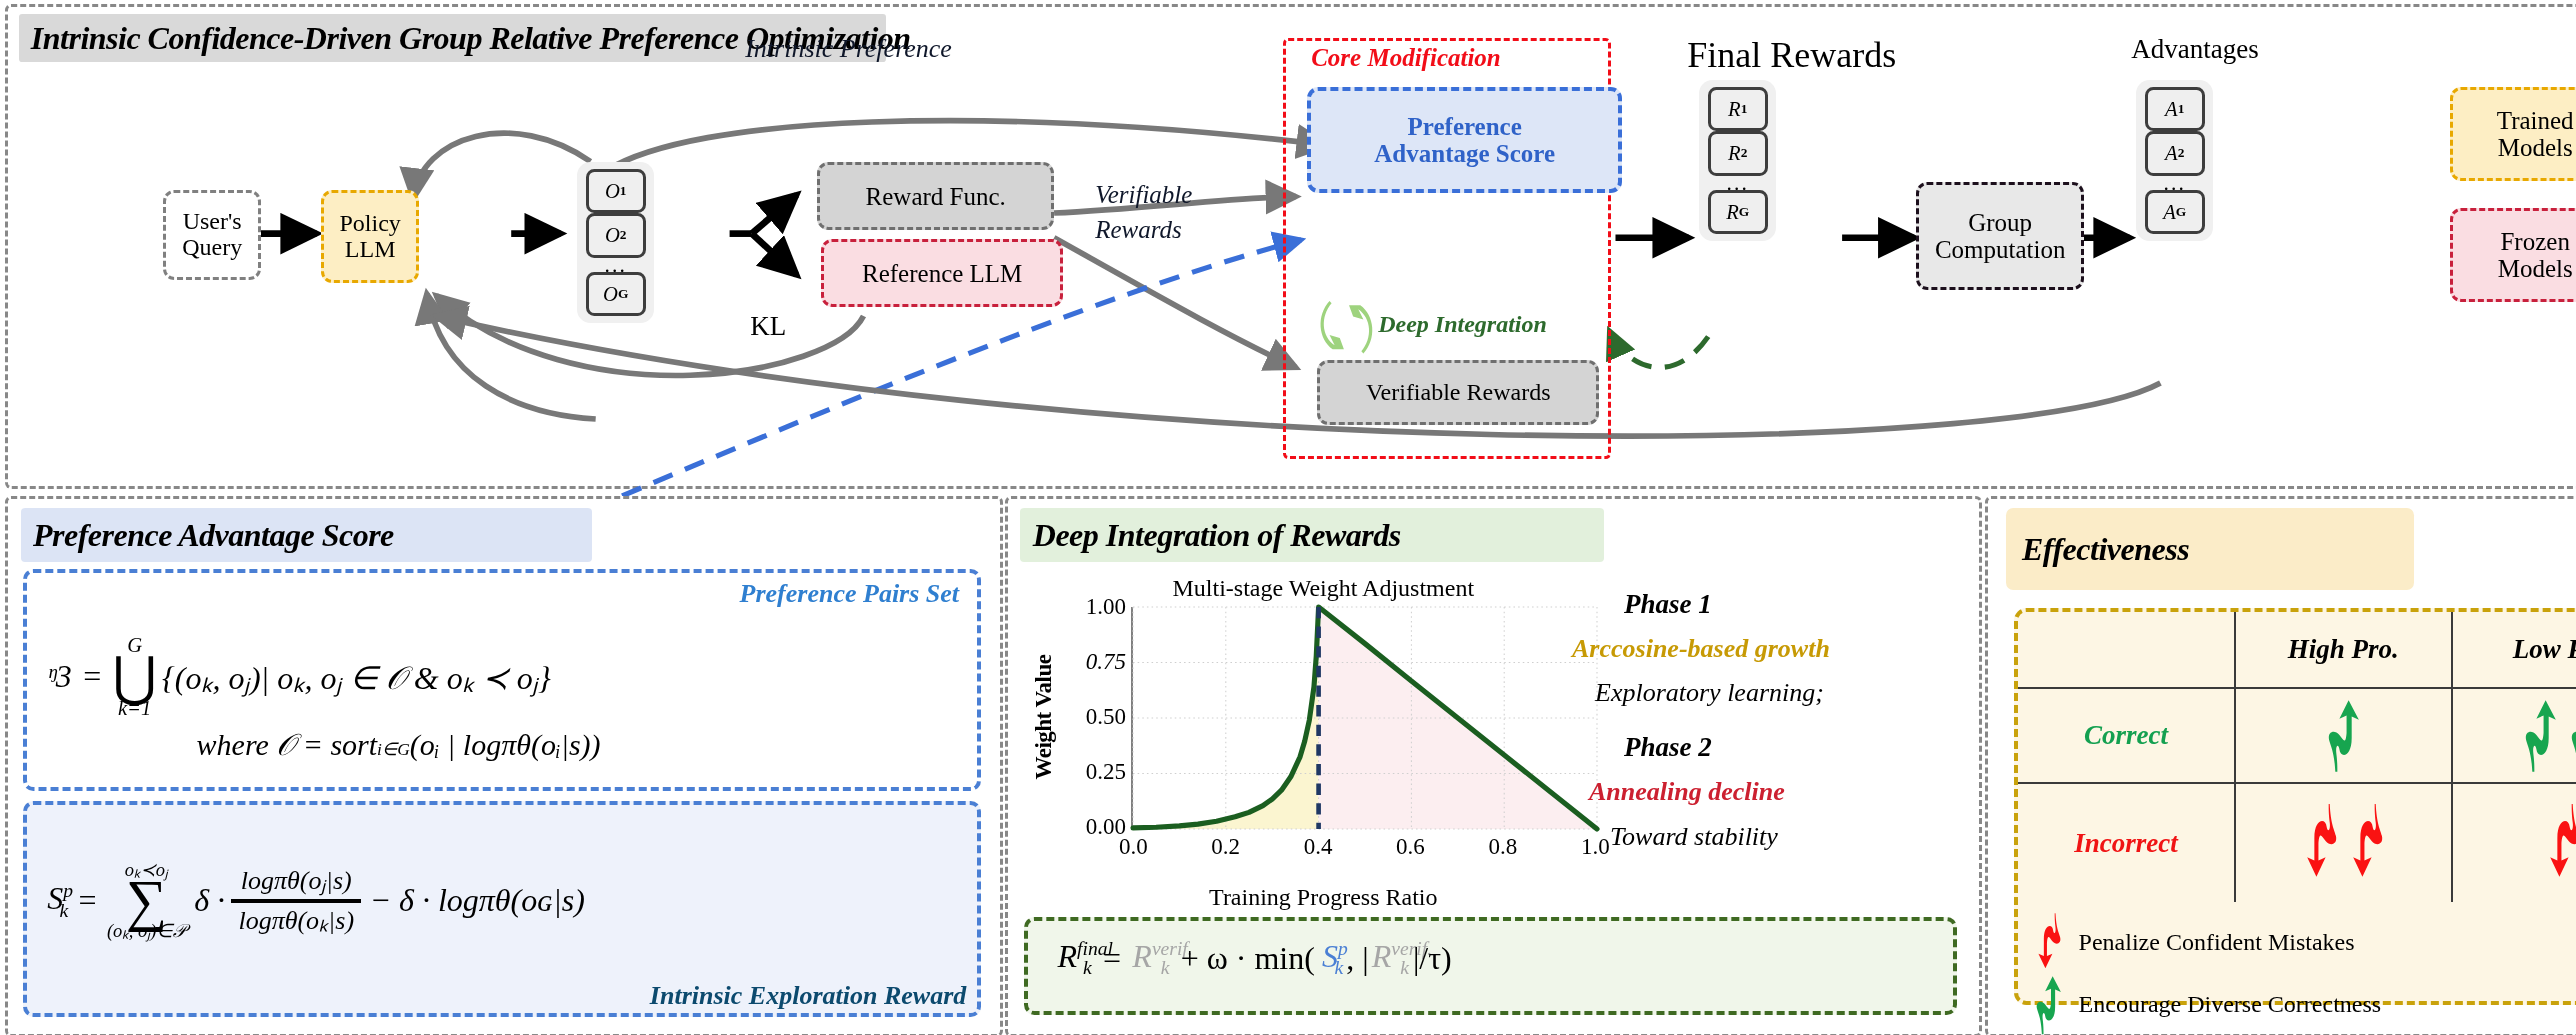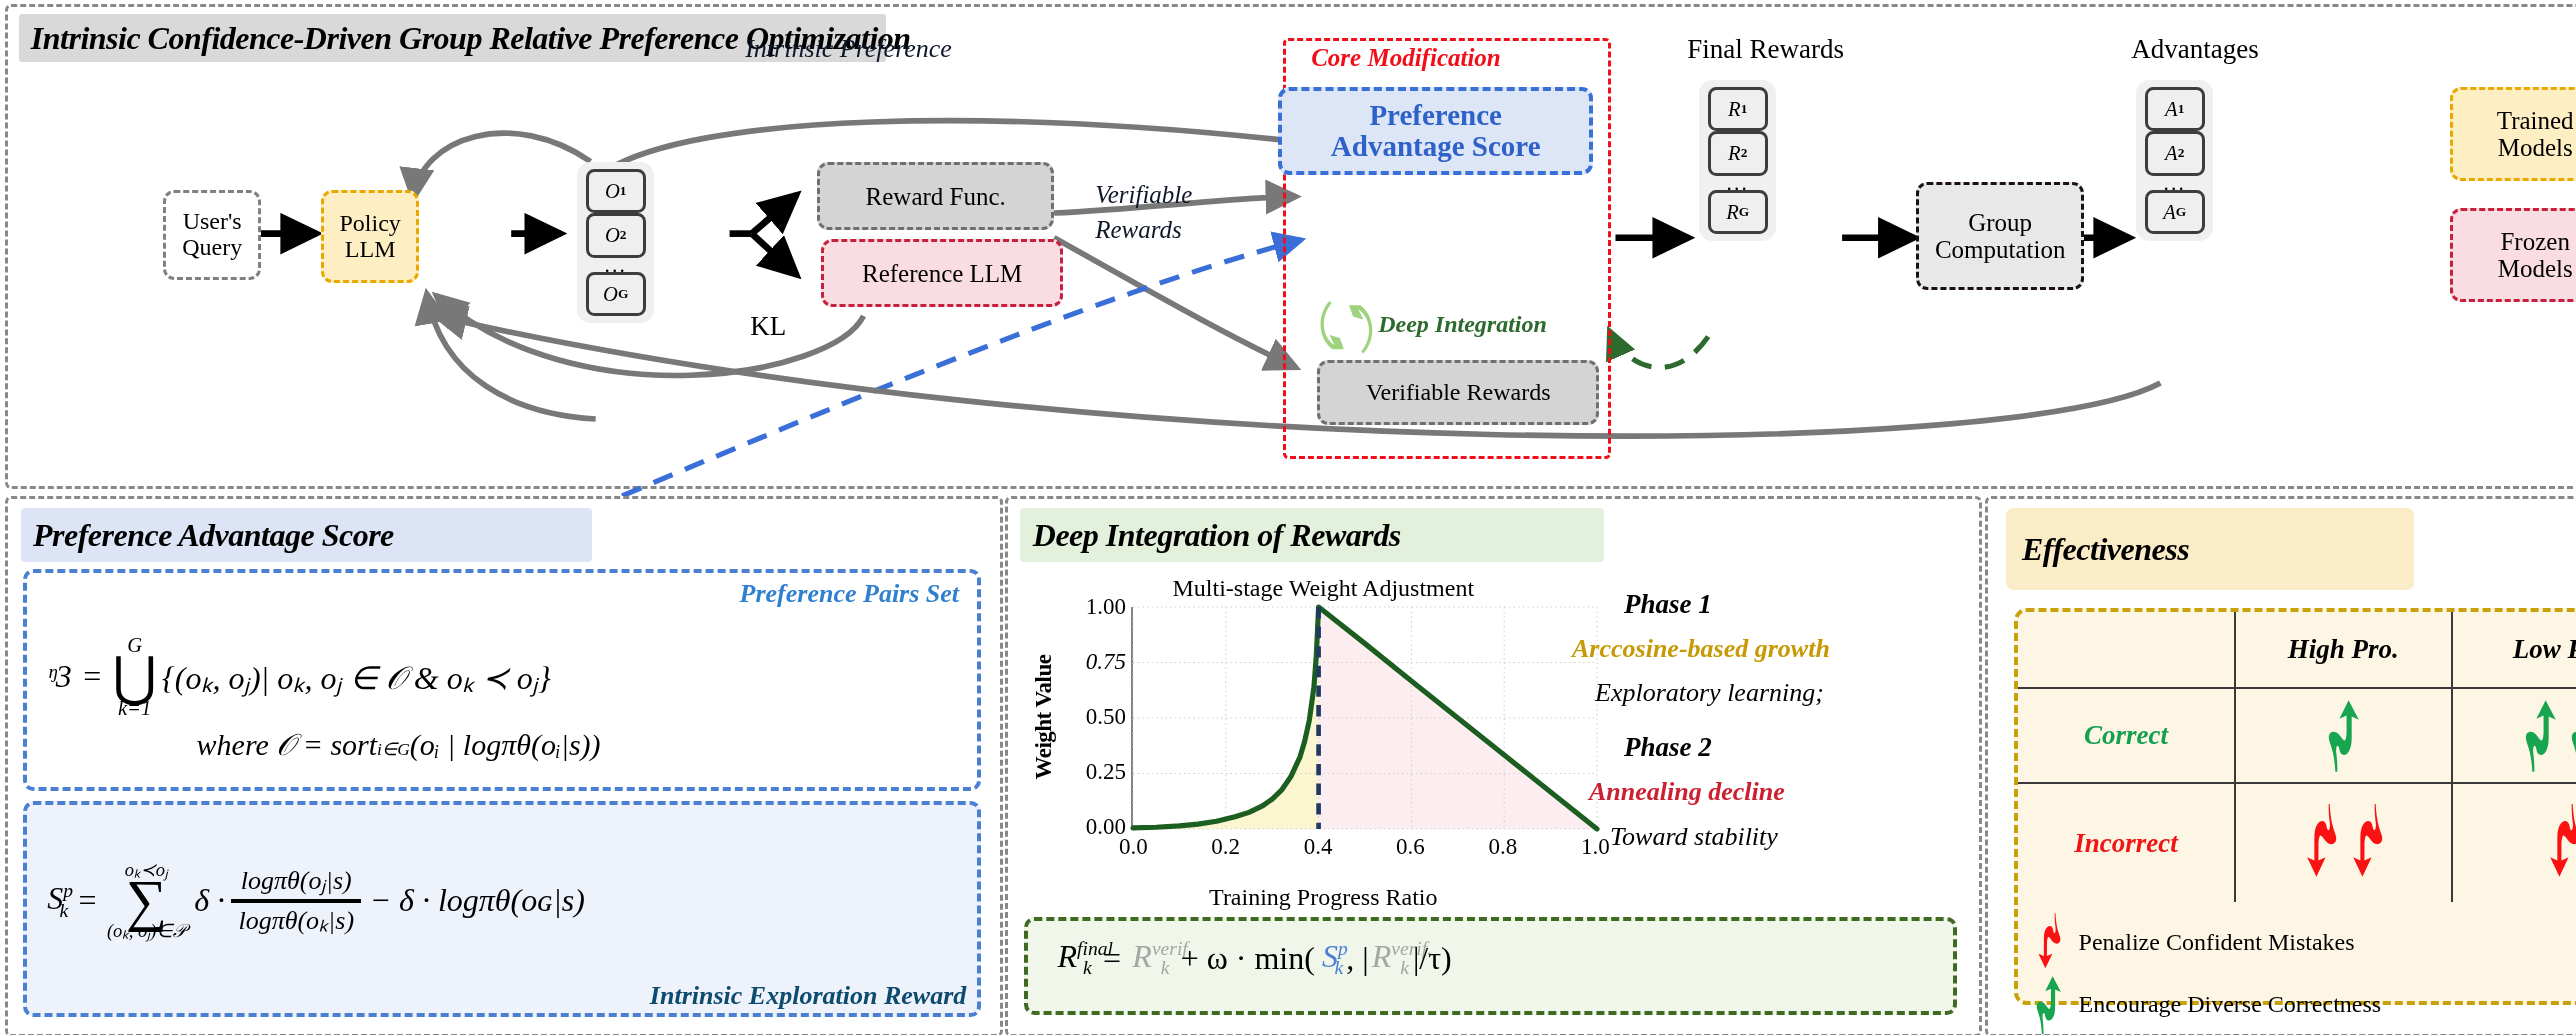--- a/index.html
+++ b/index.html
@@ -201,36 +201,36 @@
   <div class="node n-reward" style="left:809px;top:155px;width:237px;height:68px;font-size:25px;">
     <span>Reward Func.</span>
   </div>
 
   <div class="flabel" style="left:1087px;top:174px;font-size:25px;">Verifiable</div>
   <div class="flabel" style="left:1087px;top:209px;font-size:25px;">Rewards</div>
 
   <div id="core-box"></div>
   <div id="core-label">Core Modification</div>
 
-  <div class="node n-pas" style="left:1270px;top:80px;width:315px;height:88px;font-size:29px;">
+  <div class="node n-pas" style="left:1299px;top:80px;width:315px;height:106px;font-size:25px;">
     <span>Preference</span>
     <span>Advantage Score</span>
   </div>
 
   <svg class="abs" style="left:1309px;top:291px;" width="62" height="59" viewBox="0 0 120 115">
     <path d="M28,10 C6,36 8,74 34,92 L24,72 L44,78 L52,100 L30,100 C2,80 -2,34 24,6 Z" fill="#9ed37e"></path>
     <path d="M86,104 C108,78 106,40 80,22 L90,42 L70,36 L62,14 L84,14 C112,34 116,80 90,108 Z" fill="#9ed37e"></path>
   </svg>
   <div id="deep-int-label">Deep Integration</div>
 
   <div class="node n-vr" style="left:1309px;top:353px;width:282px;height:65px;font-size:24px;">
     <span>Verifiable Rewards</span>
   </div>
 
-  <div class="plain" style="left:1679px;top:27px;font-size:27px;">Final Rewards</div>
+  <div class="plain" style="left:1679px;top:27px;font-size:36px;">Final Rewards</div>
   <div class="stack" style="left:1691px;top:73px;width:77px;height:161px;">
     <div class="cell">
       <span class="mi">R</span>
         <sub>1</sub>
     </div>
     <div class="cell">
       <span class="mi">R</span>
         <sub>2</sub>
     </div>
     <div class="dots">...</div>

